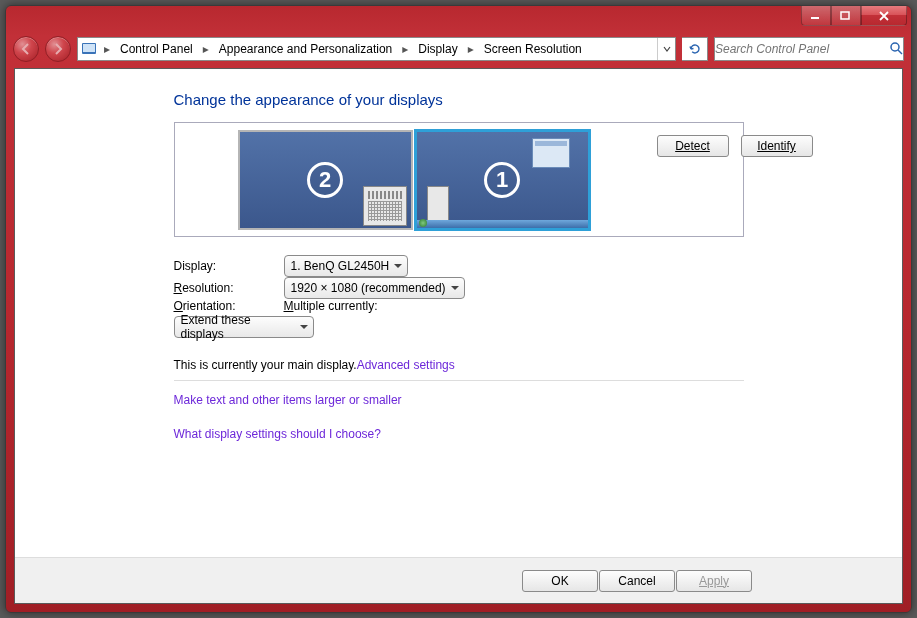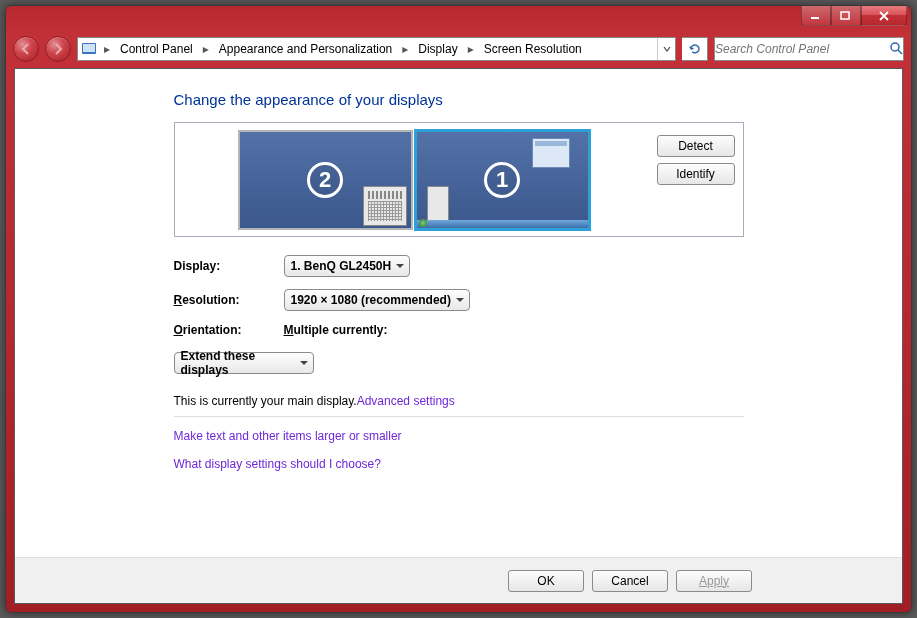--- a/index.html
+++ b/index.html
@@ -214,44 +214,43 @@
     left:0; right:0; bottom:0; height:8px;
     background: linear-gradient(to bottom, #6fa8dc, #3d6eaa);
   }
   .mon-start {
     position:absolute; left:2px; bottom:1px;
     width:8px; height:8px; border-radius:50%;
     background: radial-gradient(circle, #7fc97f, #2a7a2a);
   }
   .mon-side-btns {
     width: 90px;
-    display:flex;flex-direction:column;gap:6px;
+    display:flex;gap:12px;
     padding-left: 12px;
     align-self: flex-start;
     padding-top: 4px;
+    text-decoration: underline;
   }
   .btn {
     height: 22px;
     min-width: 72px;
     padding: 0 10px;
     background: linear-gradient(to bottom, #fdfdfd, #e6e6e6);
     border: 1px solid #8a8a8a;
     border-radius: 3px;
     font-size: 12px;
     font-family: inherit;
     cursor: default;
   }
   .btn.disabled { color: #999; }
   .formgrid {
     margin-top: 18px;
     display: grid;
     grid-template-columns: 110px auto;
-    row-gap: 12px;
-    align-items: center;
-    font-weight: bold;
+    align-items: center;
   }
   .formgrid label { }
   .formgrid label .u { text-decoration: underline; }
   .sel {
     height: 22px;
     background: linear-gradient(to bottom, #fdfdfd, #e8e8e8);
     border: 1px solid #8a8a8a;
     border-radius: 4px;
     display: inline-flex;
     align-items: center;
@@ -270,31 +269,31 @@
     border-top: 4px solid #444;
   }
   .statusrow {
     margin-top: 20px;
     display: flex;
     align-items: center;
     border-bottom: 1px solid #ddd;
     padding-bottom: 8px;
   }
   .link { color: #6d28d9; cursor: pointer; }
-  .links { margin-top: 12px; display:flex; flex-direction:column; gap:14px; }
+  .links { margin-top: 12px; display:flex; flex-direction:column; gap:20px; }
   .btnbar {
     position: absolute;
     left: 0; right: 0; bottom: 0;
     height: 46px;
     background: #f0f0f0;
     border-top: 1px solid #ddd;
     display: flex;
     justify-content: flex-end;
     align-items: center;
-    gap: 8px;
+    gap: 1px;
     padding-right: 150px;
   }
   .btnbar .btn { min-width: 76px; }
 </style>
 </head>
 <body>
 
 <div class="window">
 
   <div class="titlebar">

